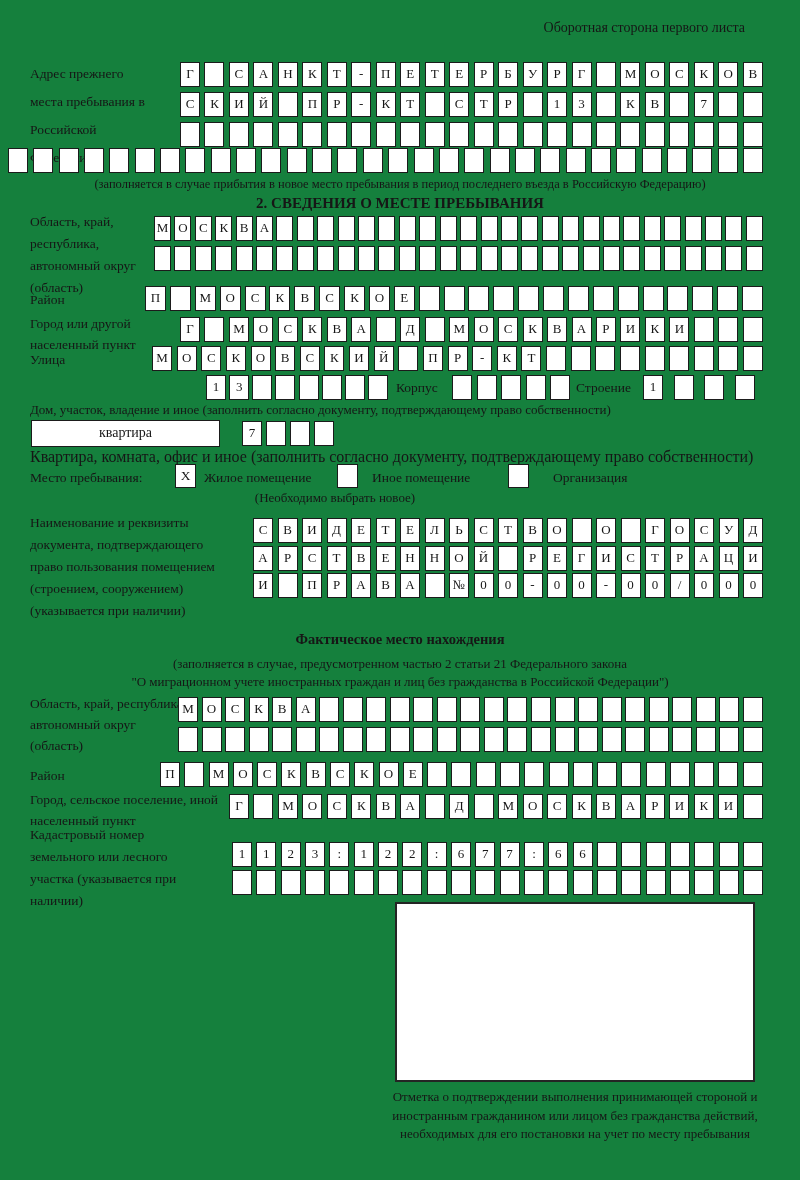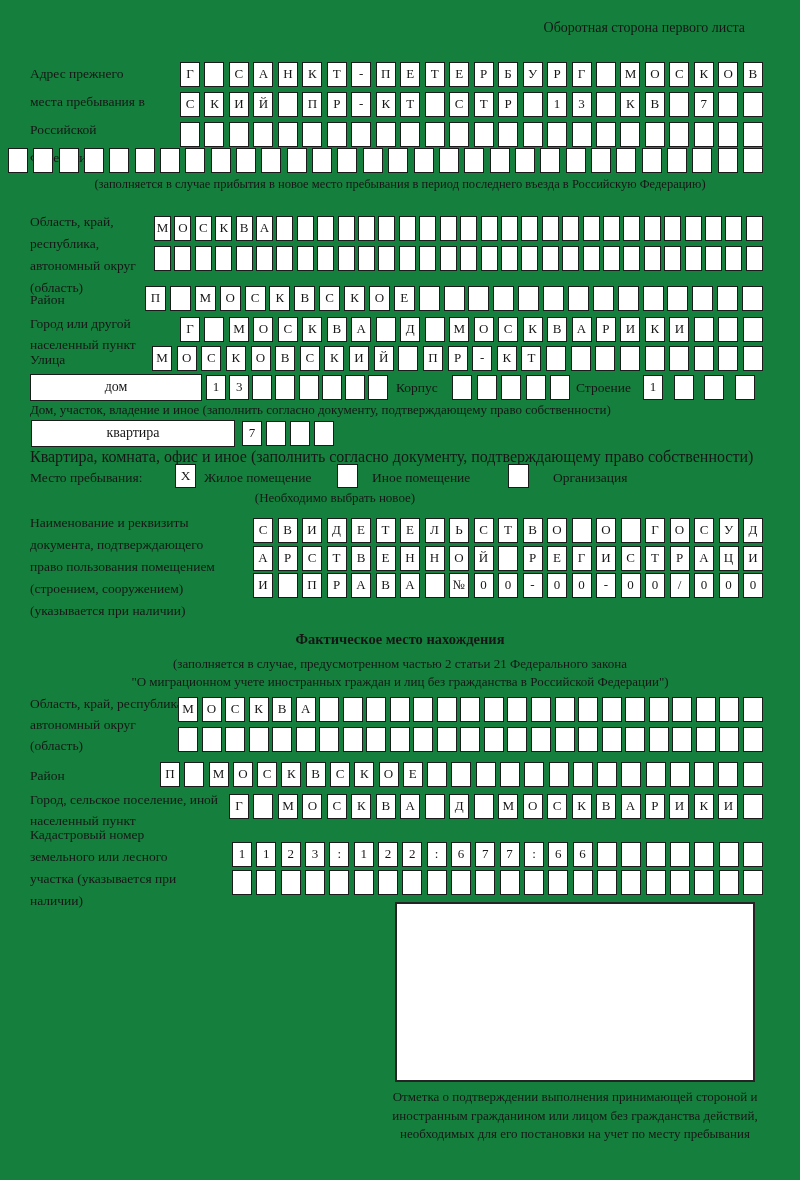--- a/index.html
+++ b/index.html
@@ -147,20 +147,21 @@
       <span class="cell"></span>
       <span class="cell"></span>
       <span class="cell"></span>
       <span class="cell"></span>
       <span class="cell"></span>
       <span class="cell"></span>
       <span class="cell"></span>
     </div>
   <div class="centernote" style="top:176px;left:0;width:800px;font-size:12.5px;">(заполняется в случае прибытия в новое место пребывания в период последнего въезда в Российскую Федерацию)</div>
 
+  <div class="title" style="top:195px;font-size:15px;">2. СВЕДЕНИЯ О МЕСТЕ ПРЕБЫВАНИЯ</div>
 
   <div class="abs lbl" style="top:211px;left:30px;width:112px;line-height:22px;">Область, край, республика, автономный округ (область)</div>
   <div class="row" style="top:216px;left:154px;width:609px;--cw:17px;">
       <span class="cell">М</span>
       <span class="cell">О</span>
       <span class="cell">С</span>
       <span class="cell">К</span>
       <span class="cell">В</span>
       <span class="cell">А</span>
       <span class="cell"></span>
@@ -300,21 +301,20 @@
       <span class="cell"></span>
       <span class="cell"></span>
       <span class="cell"></span>
       <span class="cell"></span>
       <span class="cell"></span>
       <span class="cell"></span>
       <span class="cell"></span>
       <span class="cell"></span>
     </div>
 
-  <div class="labelbox" style="top:374px;left:30px;width:172px;">дом</div>
   <div class="row" style="top:375px;left:206px;width:182px;--cw:20px;">
       <span class="cell">1</span>
       <span class="cell">3</span>
       <span class="cell"></span>
       <span class="cell"></span>
       <span class="cell"></span>
       <span class="cell"></span>
       <span class="cell"></span>
       <span class="cell"></span>
     </div>
@@ -328,21 +328,21 @@
     </div>
   <div class="abs lbl" style="top:377px;left:576px;">Строение</div>
   <div class="row" style="top:375px;left:643px;width:112px;--cw:20px;">
       <span class="cell">1</span>
       <span class="cell"></span>
       <span class="cell"></span>
       <span class="cell"></span>
     </div>
   <div class="abs" style="top:402px;left:30px;font-size:13px;">Дом, участок, владение и иное (заполнить согласно документу, подтверждающему право собственности)</div>
 
-  <div class="labelbox" style="top:420px;left:31px;width:204px;">квартира</div>
+  <div class="labelbox" style="top:420px;left:31px;width:189px;">квартира</div>
   <div class="row" style="top:421px;left:242px;width:92px;--cw:20px;">
       <span class="cell">7</span>
       <span class="cell"></span>
       <span class="cell"></span>
       <span class="cell"></span>
     </div>
   <div class="abs" style="top:448px;left:30px;font-size:16px;">Квартира, комната, офис и иное (заполнить согласно документу, подтверждающему право собственности)</div>
 
   <div class="abs lbl" style="top:467px;left:30px;">Место пребывания:</div>
   <span class="cbox" style="top:464px;left:175px;">X</span>

